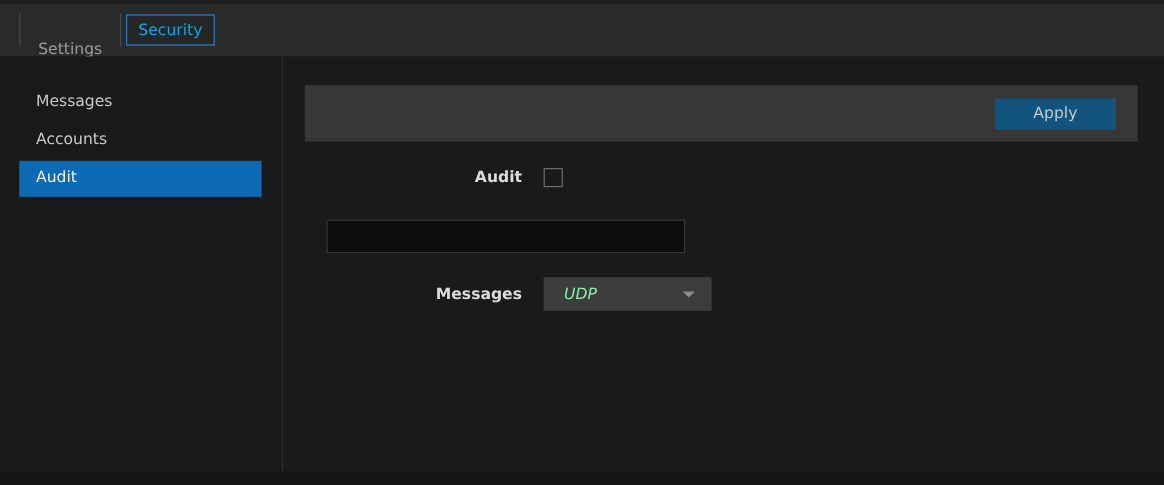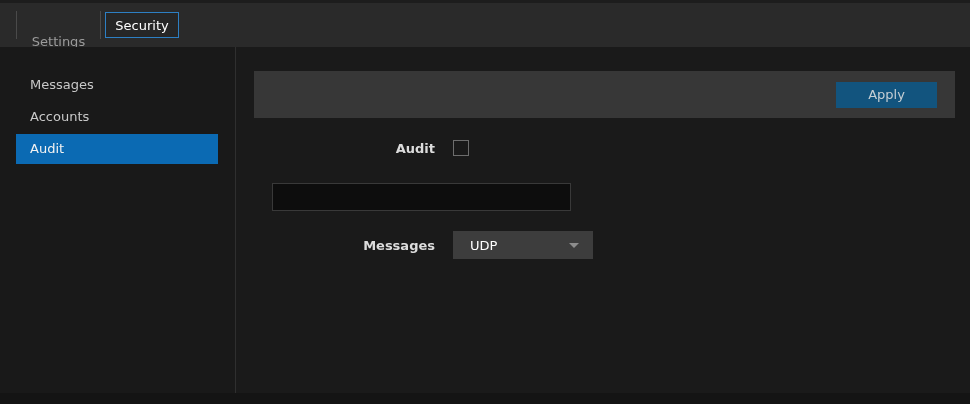--- a/index.html
+++ b/index.html
@@ -35,21 +35,21 @@
   }
   .tab-settings {
     width: 83px;
     color: #9b9b9b;
     margin-top: 32px;
   }
   .tab-security {
     width: 74px;
     margin-left: 4px;
     margin-right: 4px;
-    color: #ffffff;
+    color: #0ea5e9;
     border: 1px solid #2d7fc3;
     background: #262626;
   }
 
   
   .main {
     display: flex;
     height: 346px; 
   }
   .sidebar {
@@ -69,21 +69,21 @@
     color: #c9c9c9;
     cursor: pointer;
   }
   .side-item.active {
     background: #0b6ab3;
     color: #f2f2f2;
   }
 
   .content {
     flex: 1;
-    padding: 24px 15px 0 18px;
+    padding: 24px 22px 0 18px;
   }
 
   
   .toolbar {
     height: 47px;
     background: #373737;
     display: flex;
     align-items: center;
     justify-content: flex-end;
   }
@@ -143,21 +143,22 @@
     height: 28px;
     background: #3d3d3d;
     display: flex;
     align-items: center;
     padding-left: 17px;
     position: relative;
     cursor: default;
   }
   .select-value {
     font-size: 13px;
-    color: #ffffff;
+    color: #86efac;
+    font-style: italic;
   }
   .caret-down {
     position: absolute;
     right: 14px;
     top: 12px;
     width: 0;
     height: 0;
     border-left: 5px solid transparent;
     border-right: 5px solid transparent;
     border-top: 5px solid #8d8d8d;

